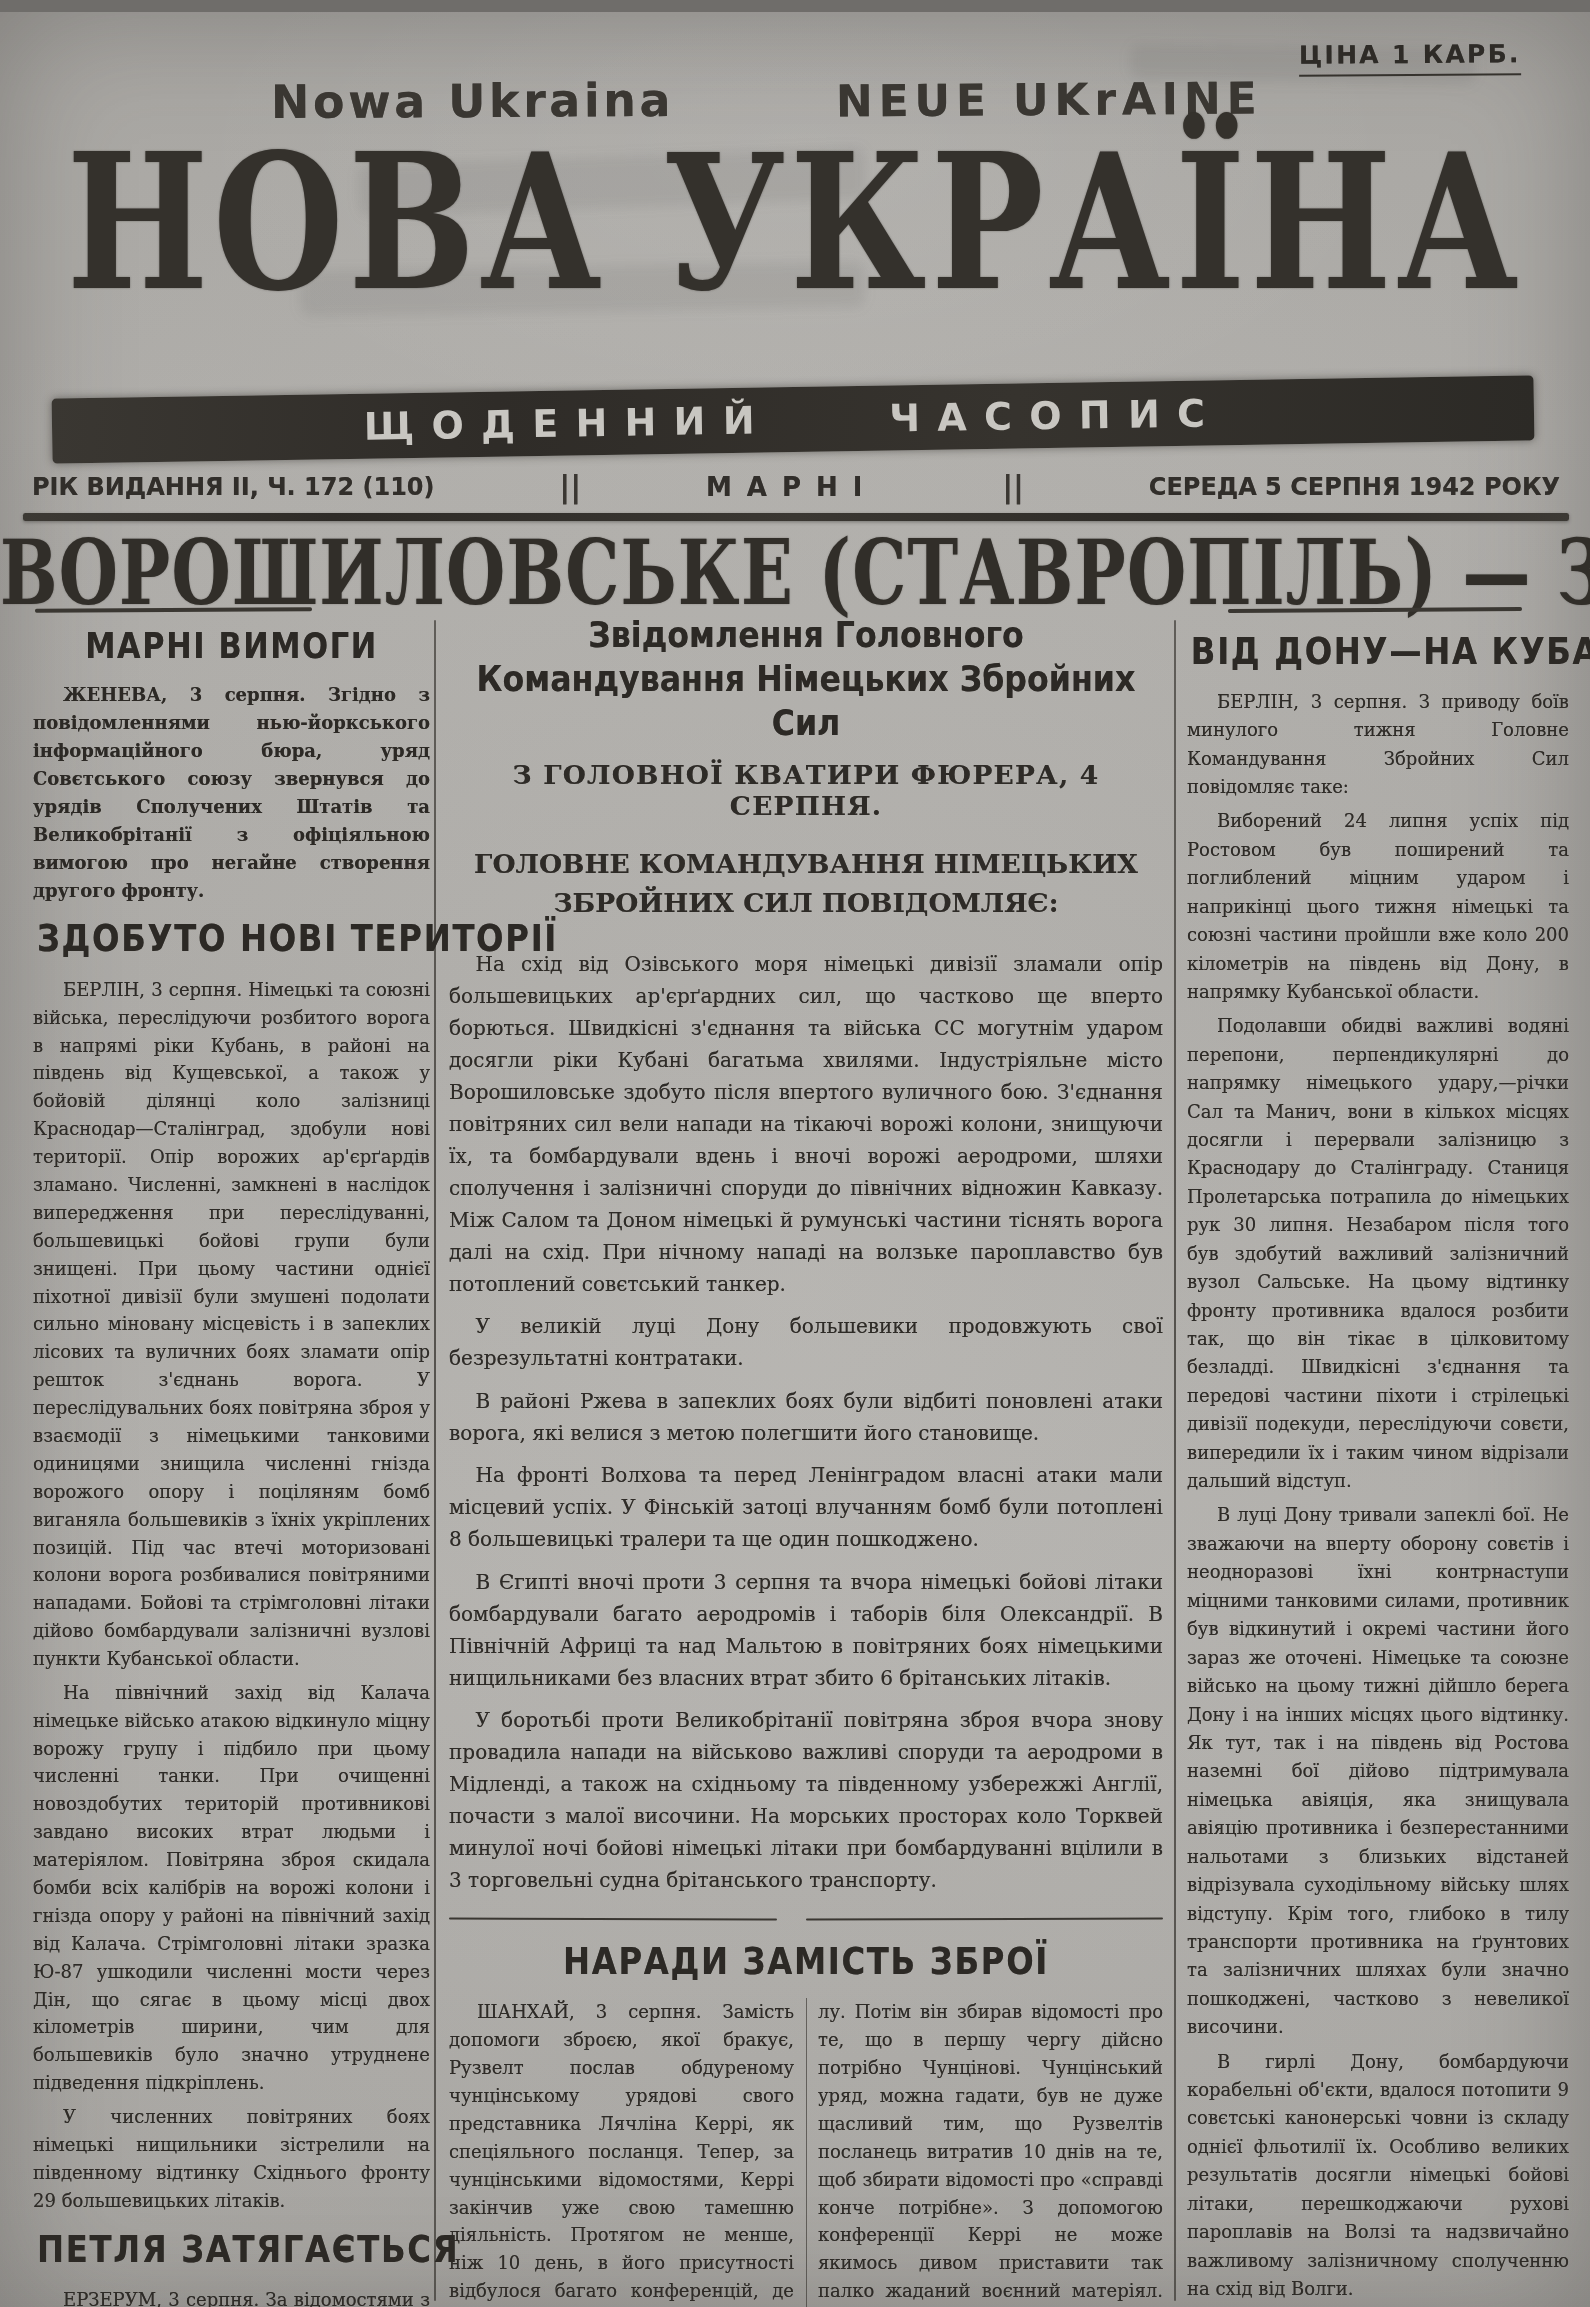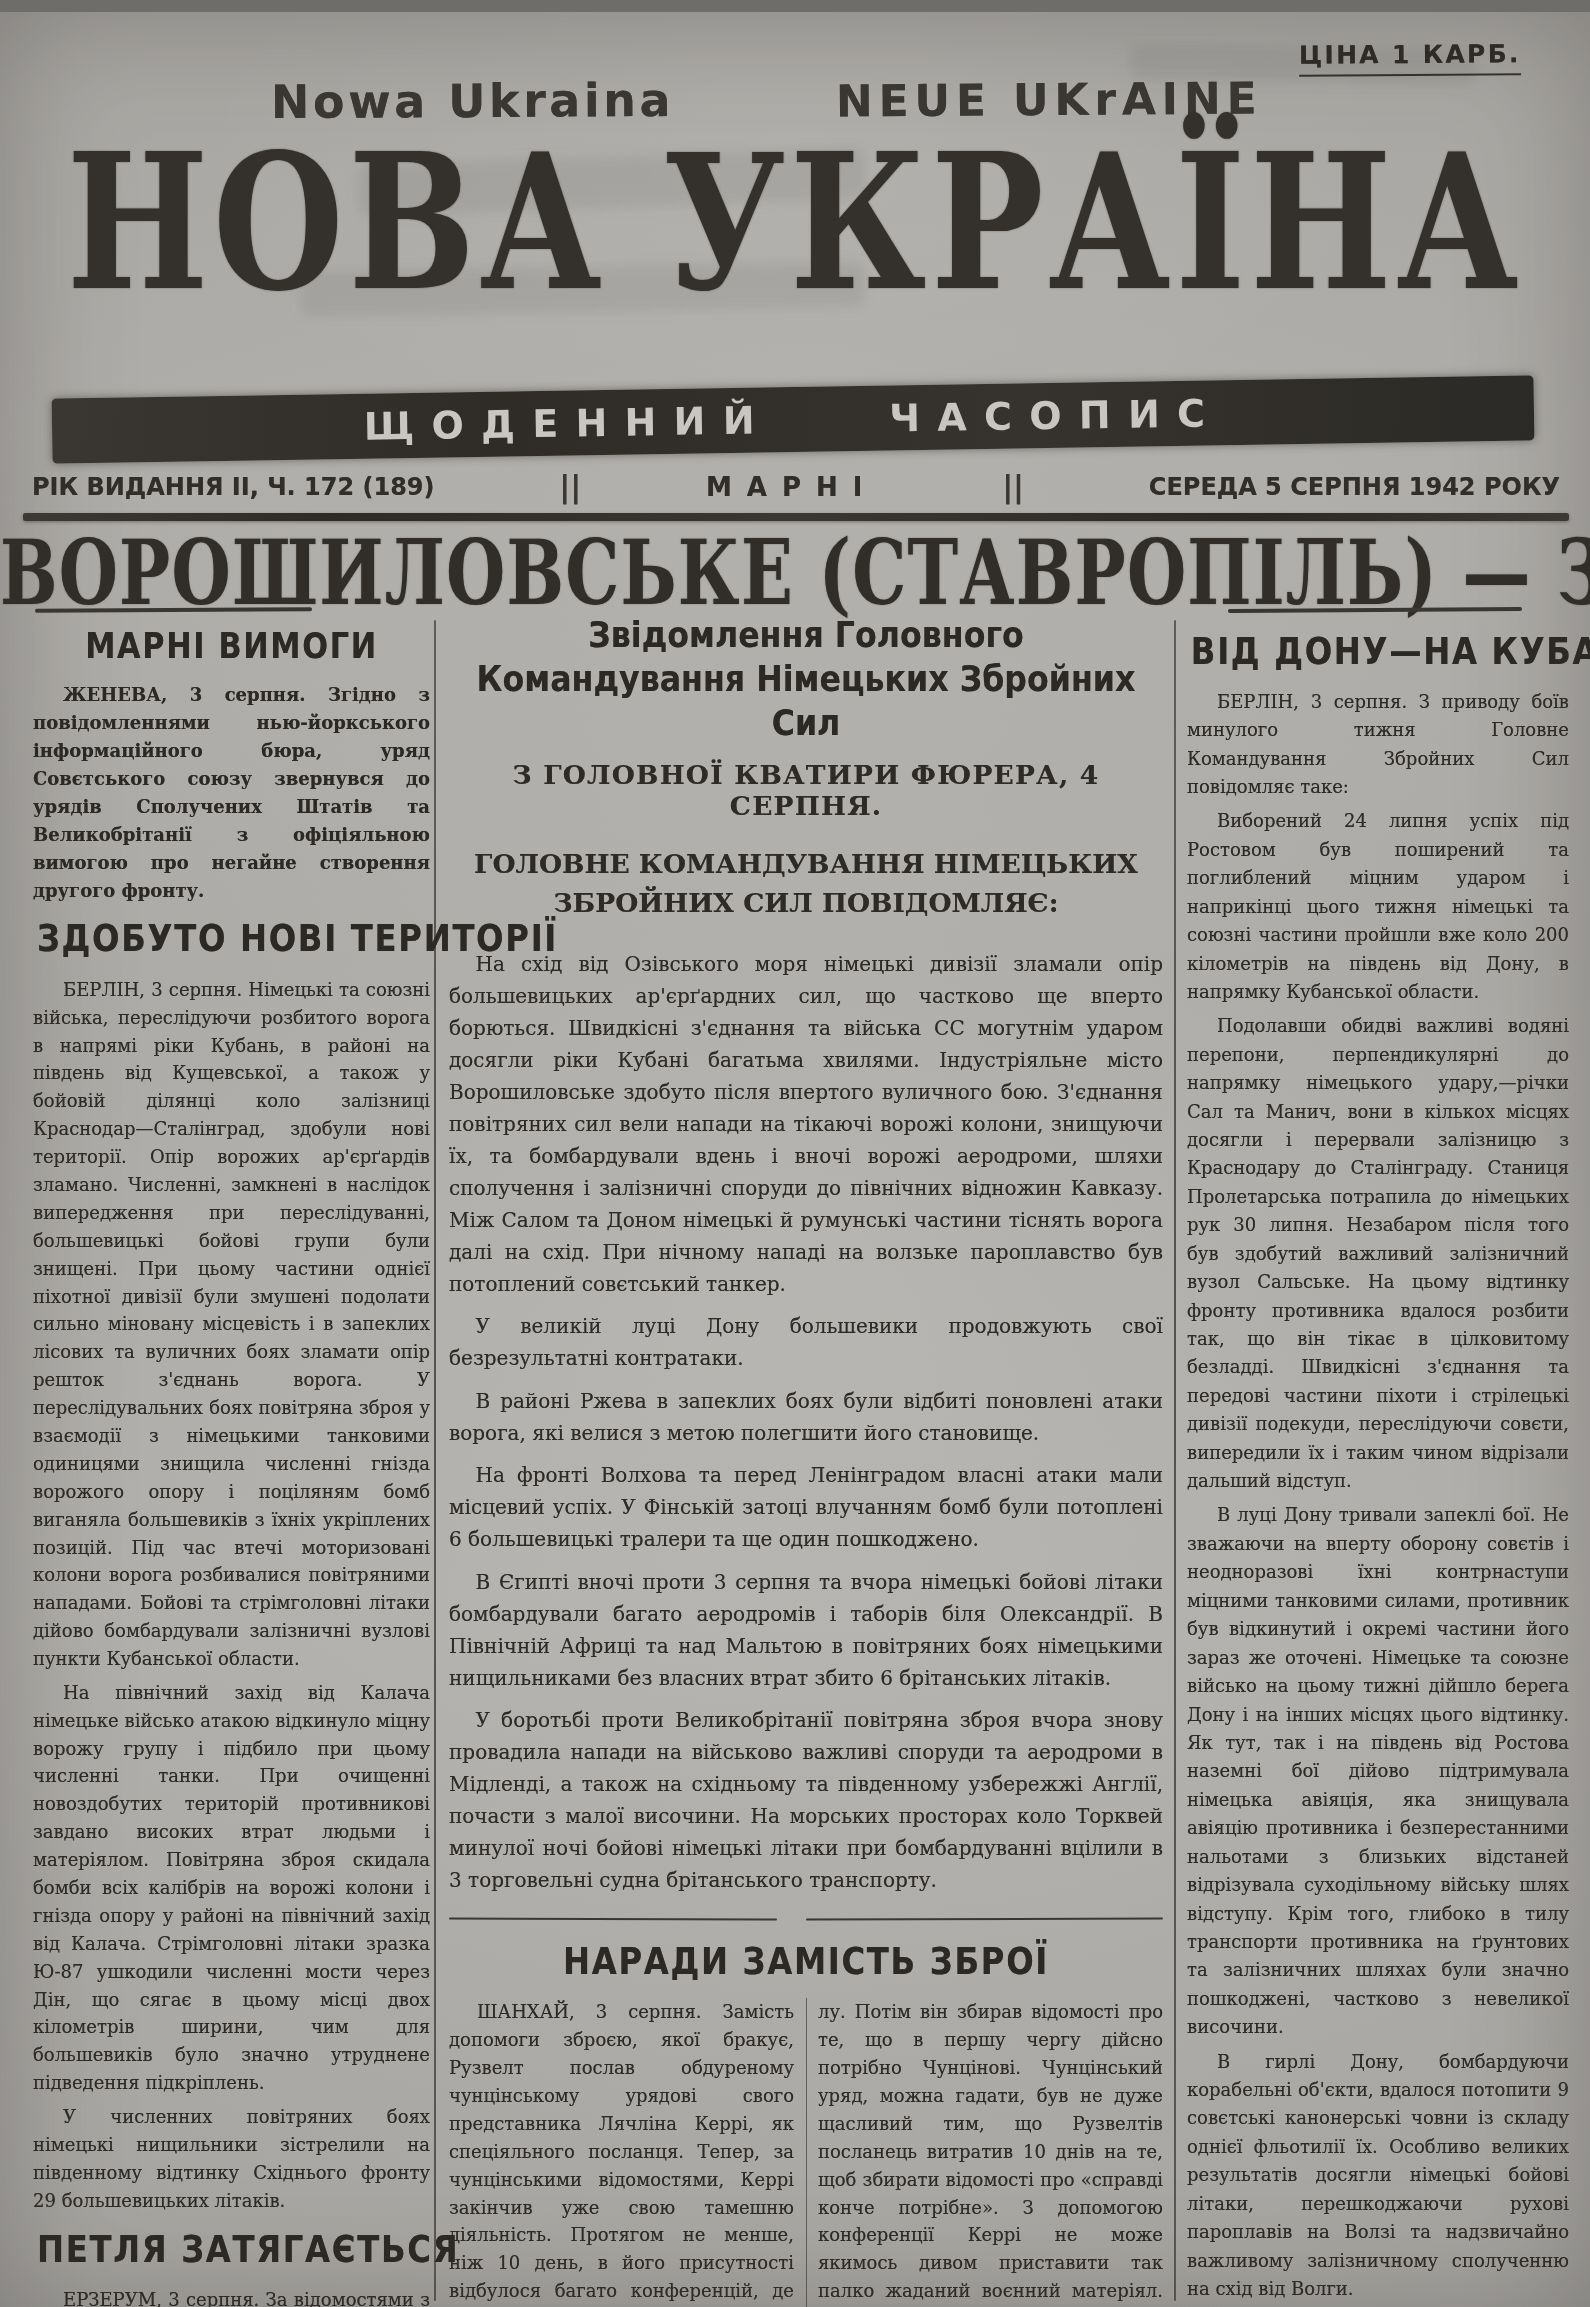--- a/index.html
+++ b/index.html
@@ -138,21 +138,21 @@
   <div class="latin left">Nowa Ukraina</div>
   <div class="latin right">NEUE UKrAINE</div>
 
   <div class="masthead">НОВА УКРАЇНА</div>
 
   <div class="banner">
     <span>ЩОДЕННИЙ ЧАСОПИС</span>
   </div>
 
   <div class="dateline">
-    <span class="seg">РІК ВИДАННЯ ІІ, Ч. 172 (189)</span>
+    <span class="seg">РІК ВИДАННЯ ІІ, Ч. 172 (110)</span>
     <span class="pipes">||</span>
     <span class="seg city">МАРНІ</span>
     <span class="pipes">||</span>
     <span class="seg">СЕРЕДА 5 СЕРПНЯ 1942 РОКУ</span>
   </div>
   <div class="thickrule"></div>
 
   <div class="headline">ВОРОШИЛОВСЬКЕ (СТАВРОПІЛЬ) — ЗДОБУТО</div>
   <div class="dash l"></div>
   <div class="dash r"></div>
@@ -174,21 +174,21 @@
   </div>
 
   <div class="col col-center">
     <div class="report-title">Звідомлення Головного Командування Німецьких Збройних Сил</div>
     <div class="report-sub">З ГОЛОВНОЇ КВАТИРИ ФЮРЕРА, 4 СЕРПНЯ.</div>
     <div class="report-announce">ГОЛОВНЕ КОМАНДУВАННЯ НІМЕЦЬКИХ ЗБРОЙНИХ СИЛ ПОВІДОМЛЯЄ:</div>
 
     <p class="p report">На схід від Озівського моря німецькі дивізії зламали опір большевицьких ар'єрґардних сил, що частково ще вперто борються. Швидкісні з'єднання та війська СС могутнім ударом досягли ріки Кубані багатьма хвилями. Індустріяльне місто Ворошиловське здобуто після впертого вуличного бою. З'єднання повітряних сил вели напади на тікаючі ворожі колони, знищуючи їх, та бомбардували вдень і вночі ворожі аеродроми, шляхи сполучення і залізничні споруди до північних відножин Кавказу. Між Салом та Доном німецькі й румунські частини тіснять ворога далі на схід. При нічному нападі на волзьке пароплавство був потоплений совєтський танкер.</p>
     <p class="p report">У великій луці Дону большевики продовжують свої безрезультатні контратаки.</p>
     <p class="p report">В районі Ржева в запеклих боях були відбиті поновлені атаки ворога, які велися з метою полегшити його становище.</p>
-    <p class="p report">На фронті Волхова та перед Ленінградом власні атаки мали місцевий успіх. У Фінській затоці влучанням бомб були потоплені 6 большевицькі тралери та ще один пошкоджено.</p>
+    <p class="p report">На фронті Волхова та перед Ленінградом власні атаки мали місцевий успіх. У Фінській затоці влучанням бомб були потоплені 8 большевицькі тралери та ще один пошкоджено.</p>
     <p class="p report">В Єгипті вночі проти 3 серпня та вчора німецькі бойові літаки бомбардували багато аеродромів і таборів біля Олександрії. В Північній Африці та над Мальтою в повітряних боях німецькими нищильниками без власних втрат збито 6 брітанських літаків.</p>
     <p class="p report">У боротьбі проти Великобрітанії повітряна зброя вчора знову провадила напади на військово важливі споруди та аеродроми в Мідленді, а також на східньому та південному узбережжі Англії, почасти з малої височини. На морських просторах коло Торквей минулої ночі бойові німецькі літаки при бомбардуванні вцілили в 3 торговельні судна брітанського транспорту.</p>
 
     <div class="midrule">
         <i class="a"></i>
         <i class="b"></i>
       </div>
 
     <h2 class="sec">НАРАДИ ЗАМІСТЬ ЗБРОЇ</h2>
     <div class="twocol">

